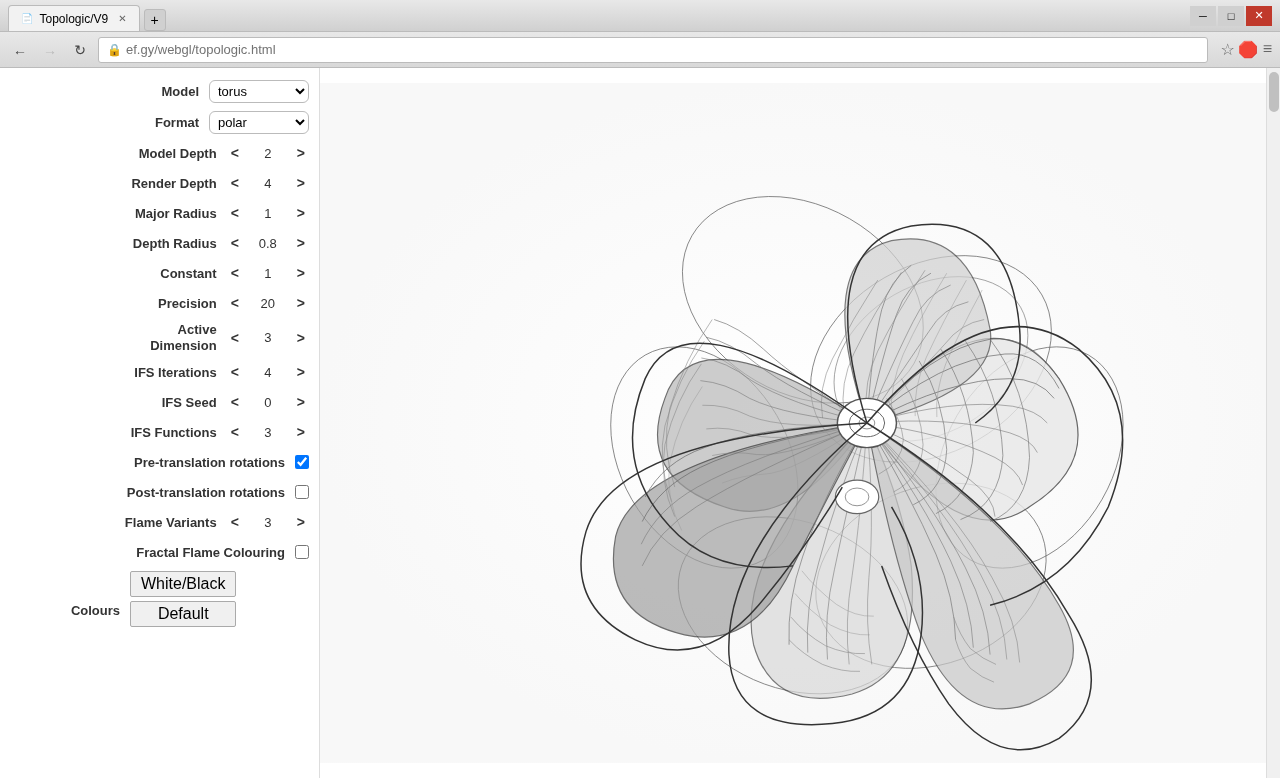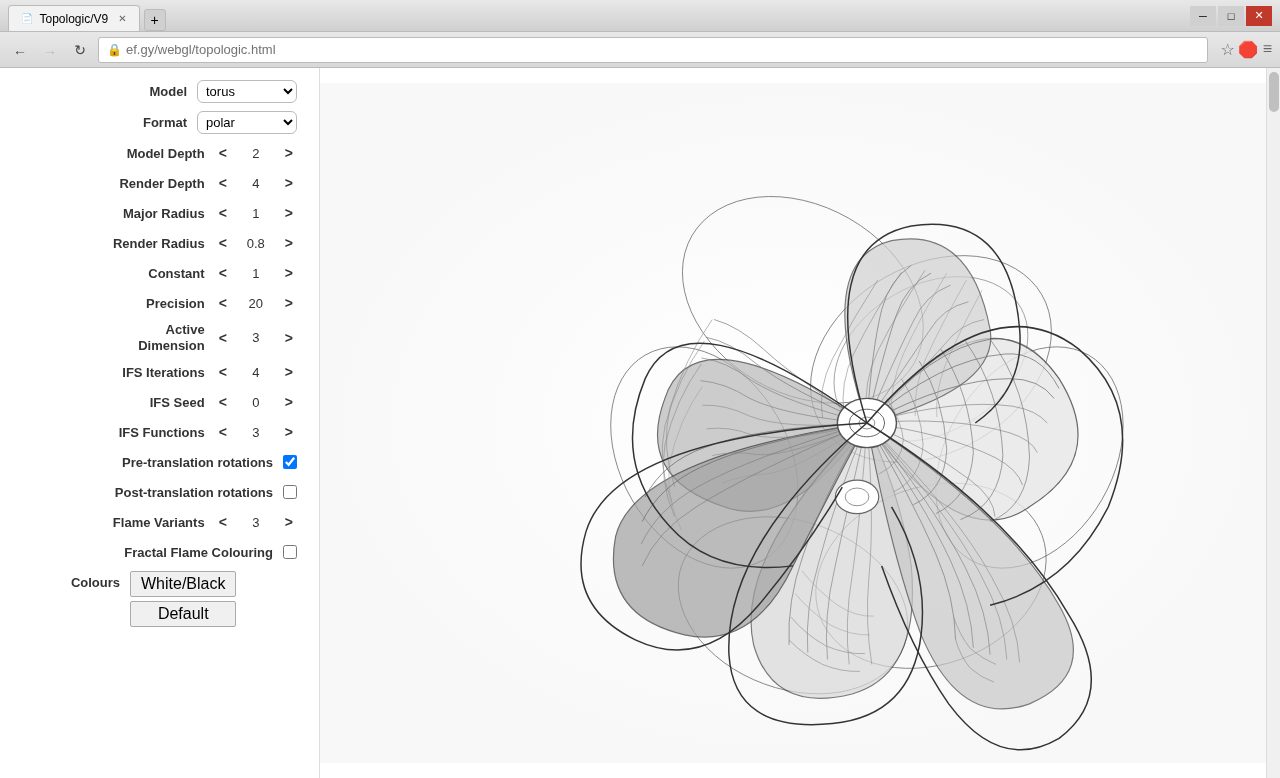--- a/index.html
+++ b/index.html
@@ -109,21 +109,21 @@
       min-width: 320px;
       padding: 8px 0;
       overflow-y: auto;
       border-right: 1px solid #ddd;
       background: white;
     }
 
     .control-row {
       display: flex;
       align-items: center;
-      padding: 4px 22px;
+      padding: 4px 10px;
       min-height: 30px;
     }
     .control-label {
       text-align: right;
       font-weight: bold;
       font-size: 13px;
       color: #333;
       flex: 1;
       padding-right: 10px;
     }
@@ -166,20 +166,21 @@
       min-height: 30px;
     }
     .colours-label {
       font-weight: bold;
       font-size: 13px;
       color: #333;
       text-align: right;
       padding-right: 10px;
       width: 120px;
       padding-top: 4px;
+      margin-top: 28px;
     }
     .colours-buttons {
       display: flex;
       flex-direction: column;
       gap: 4px;
     }
     .colour-btn {
       border: 1px solid #aaa;
       background: #f0f0f0;
       font-size: 16px;
@@ -295,21 +296,21 @@
       </div>
 
       <div class="control-row">
         <span class="control-label">Major Radius</span>
         <button class="control-btn">&lt;</button>
         <span class="control-value">1</span>
         <button class="control-btn">&gt;</button>
       </div>
 
       <div class="control-row">
-        <span class="control-label">Render Radius</span>
+        <span class="control-label">Depth Radius</span>
         <button class="control-btn">&lt;</button>
         <span class="control-value">0.8</span>
         <button class="control-btn">&gt;</button>
       </div>
 
       <div class="control-row">
         <span class="control-label">Constant</span>
         <button class="control-btn">&lt;</button>
         <span class="control-value">1</span>
         <button class="control-btn">&gt;</button>

